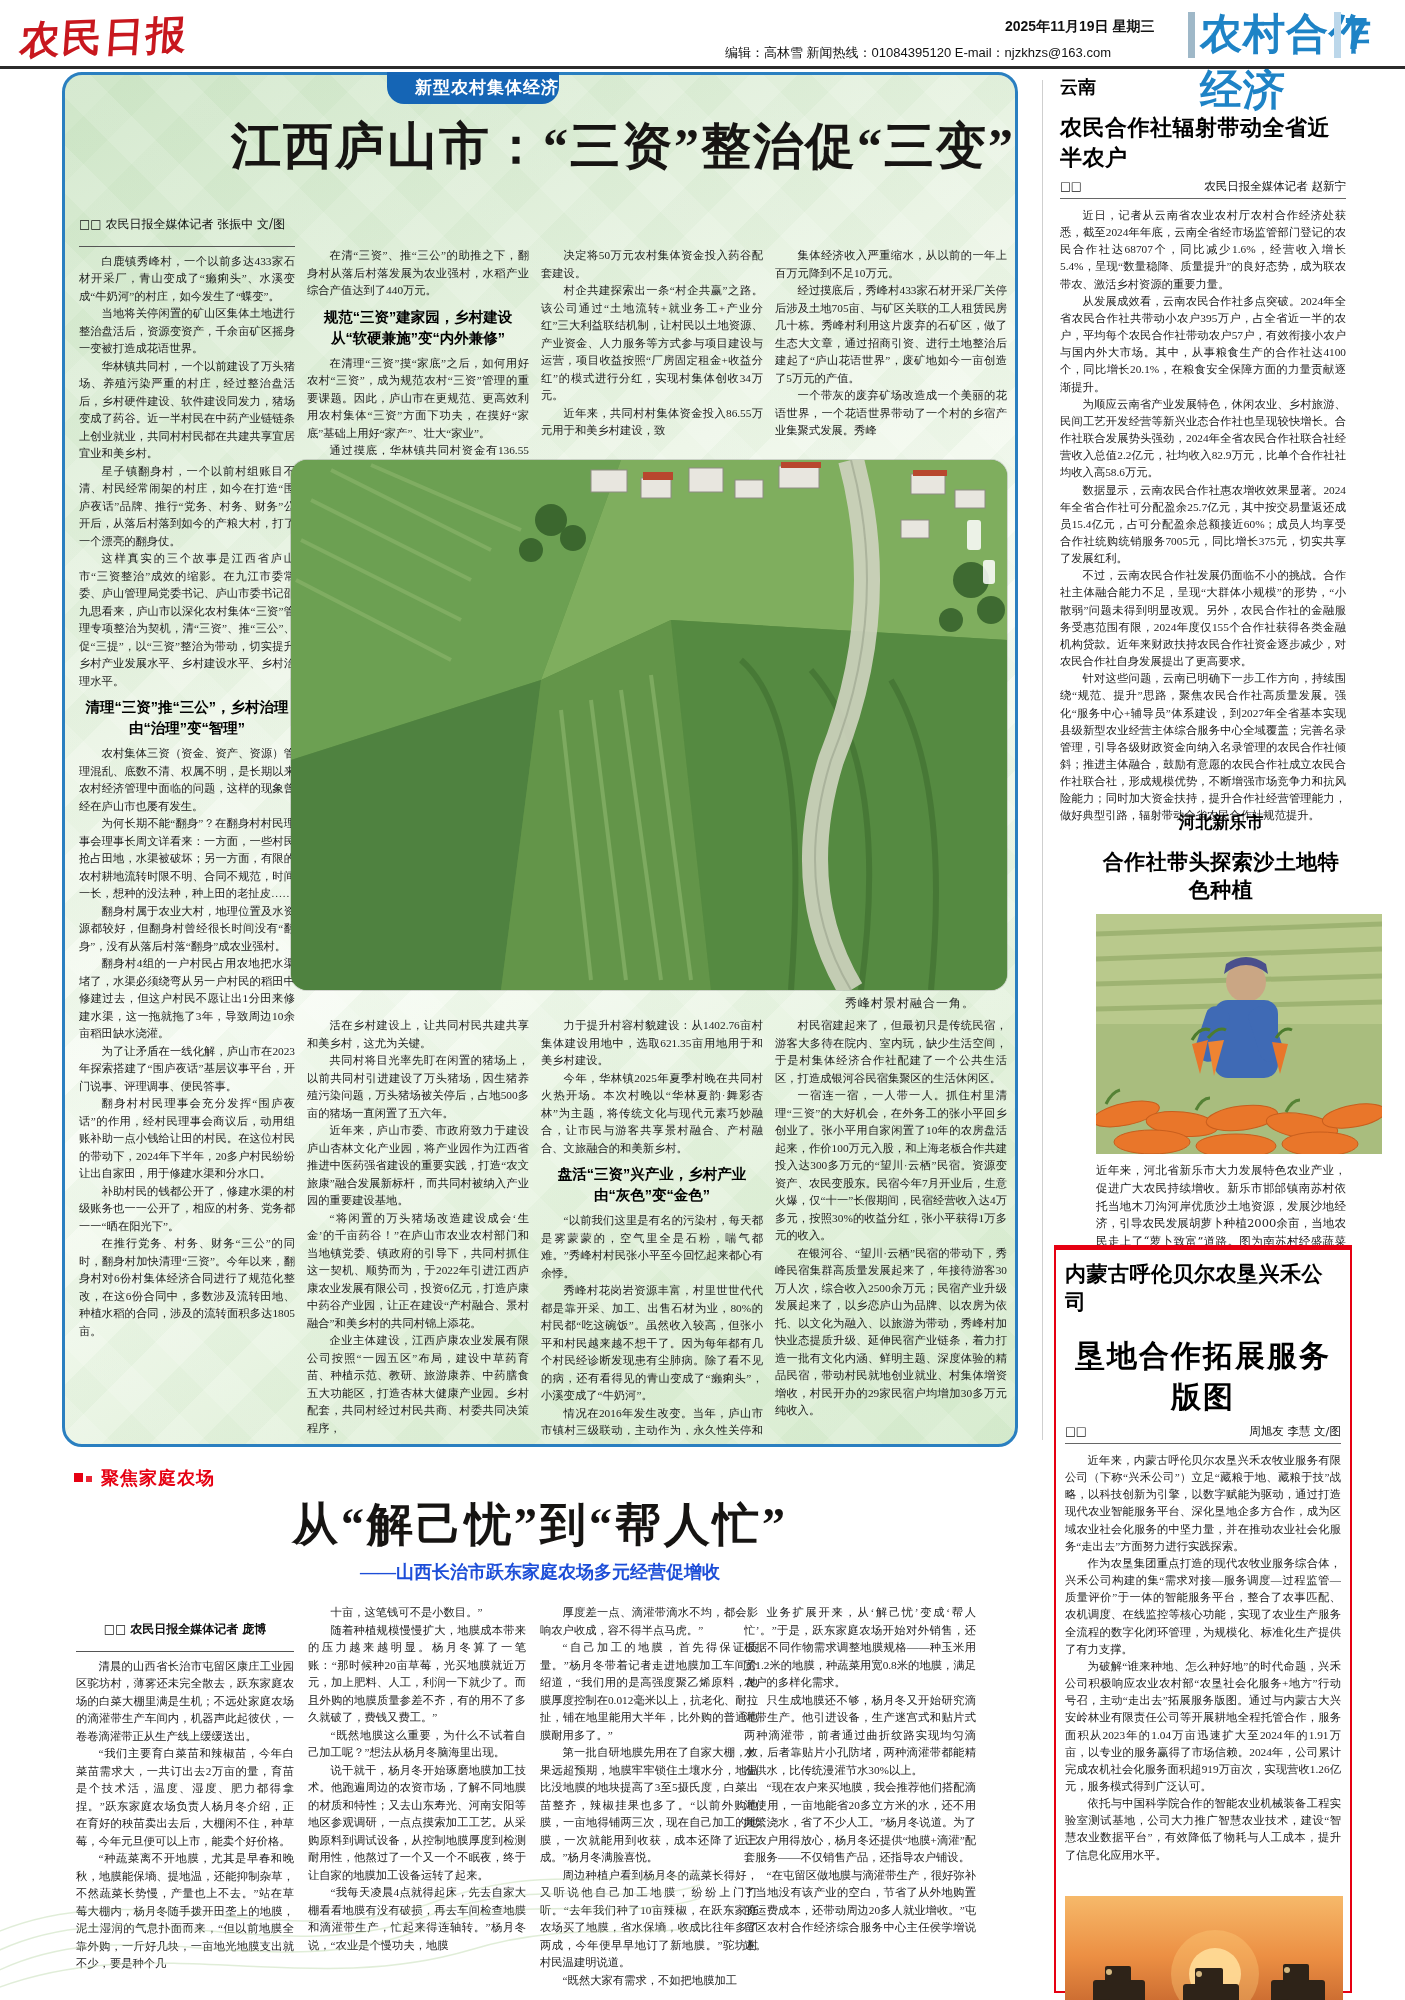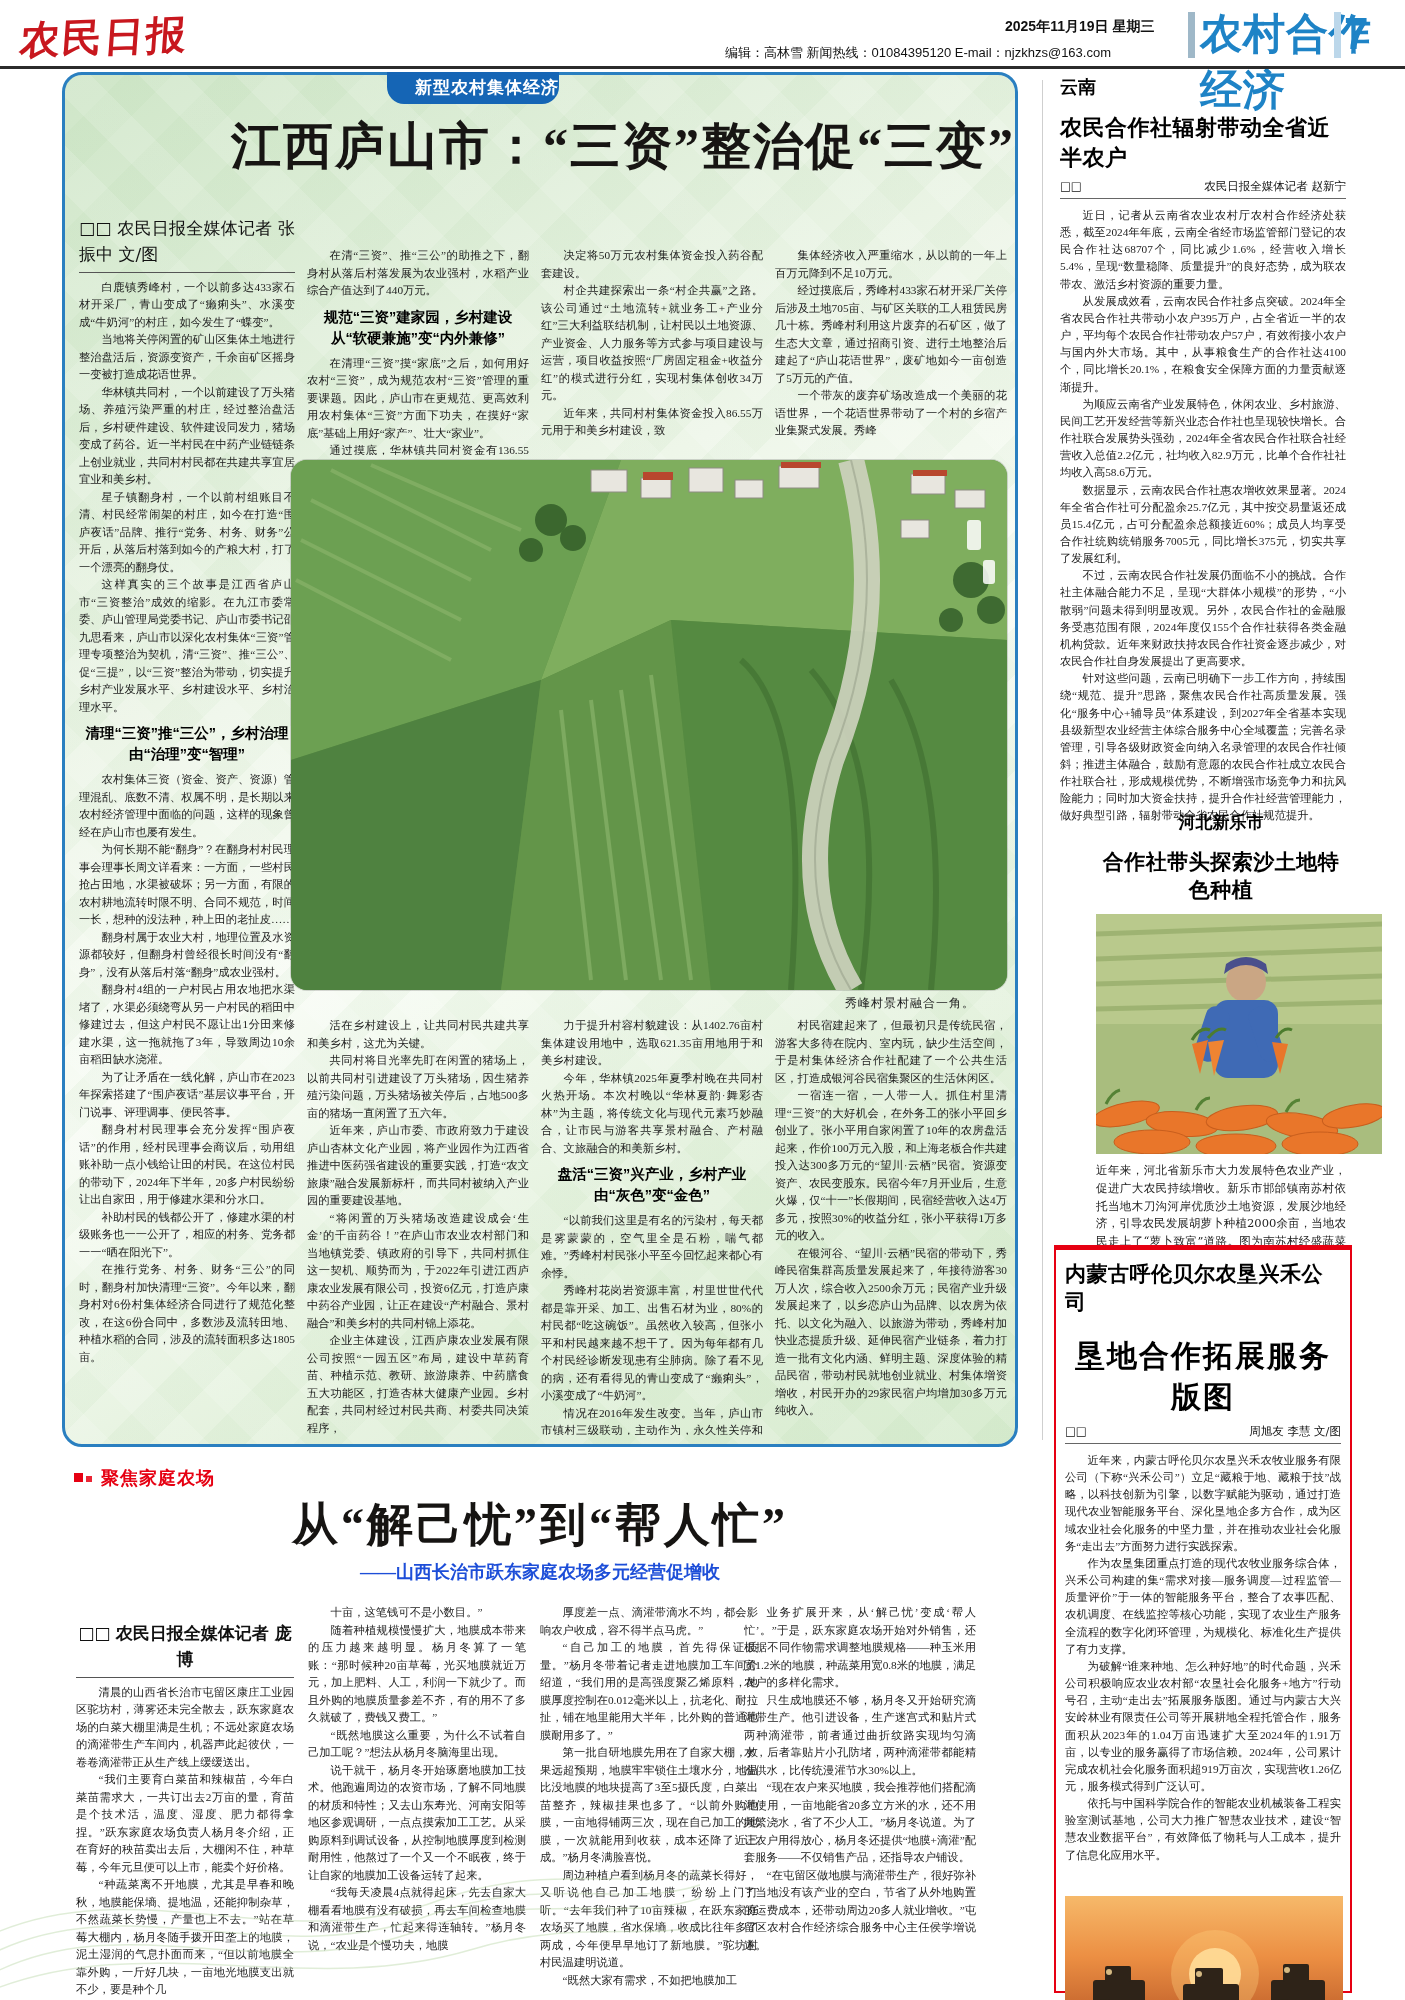--- a/index.html
+++ b/index.html
@@ -31,22 +31,22 @@
   .badge { position:absolute; left:322px; top:-3px; width:172px; height:32px;
     background:#1565b5; color:#fff; font-family:"Liberation Sans",sans-serif;
     font-weight:bold; font-size:17px; text-align:right; line-height:32px;
     border-radius:0 0 17px 17px; letter-spacing:1px; }
   .main-headline { position:absolute; left:0; top:38px; width:100%; text-align:right;
     font-size:50px; font-weight:900; color:#171513; letter-spacing:2px;
     font-family:"Liberation Serif",serif; }
   .col { position:absolute; overflow:hidden; font-size:11.3px; line-height:1.55;
     color:#1c1c1c; text-align:justify; }
   .col .para { text-indent:2em; }
-  .byline { font-size:17px; color:#111; border-bottom:1px solid #555;
-    padding-bottom:4px; margin-bottom:6px; font-family:"DejaVu Serif",serif; }
+  .byline { font-size:12px; color:#111; border-bottom:1px solid #555;
+    padding-bottom:12px; margin-bottom:6px; font-family:"DejaVu Serif",serif; }
   .subhead { font-family:"Liberation Sans",sans-serif; font-weight:bold; font-size:14.5px;
     line-height:1.45; color:#000; margin:7px 0 6px; text-align:center; }
   .photo-wrap { position:absolute; left:226px; top:385px; width:716px; height:530px;
     border-radius:16px; overflow:hidden; box-shadow:0 0 0 1px rgba(0,0,0,.15); }
   .photo-wrap svg { display:block; }
   .main-caption { position:absolute; left:430px; top:920px; width:480px; text-align:right;
     font-size:12px; color:#222; letter-spacing:1px; font-family:"DejaVu Serif",serif; }
 
   
   .v-rule { position:absolute; left:1042px; top:80px; width:1px; height:1360px; background:#cfcfcf; }

